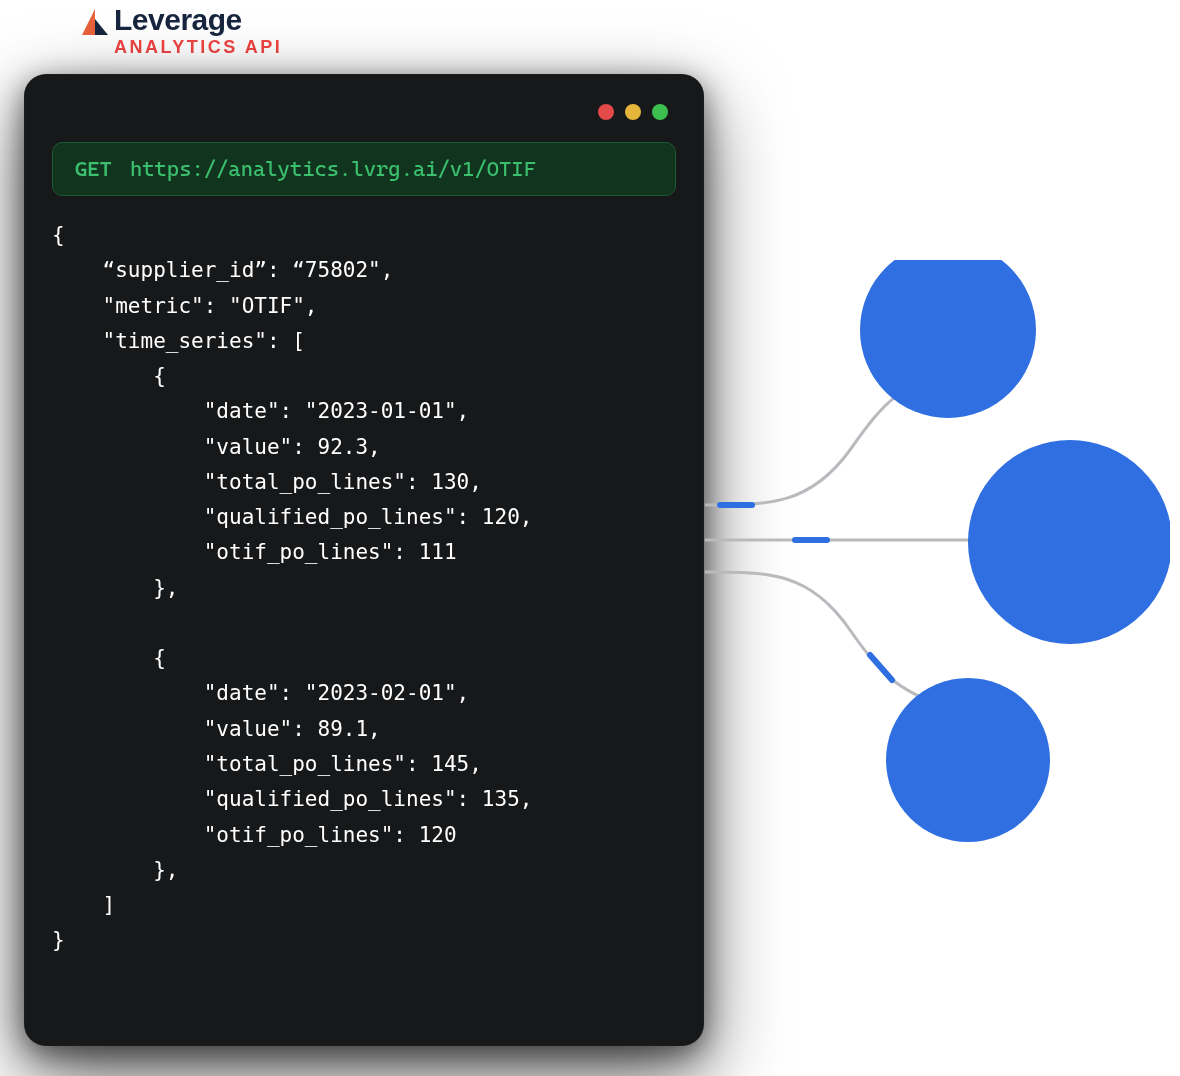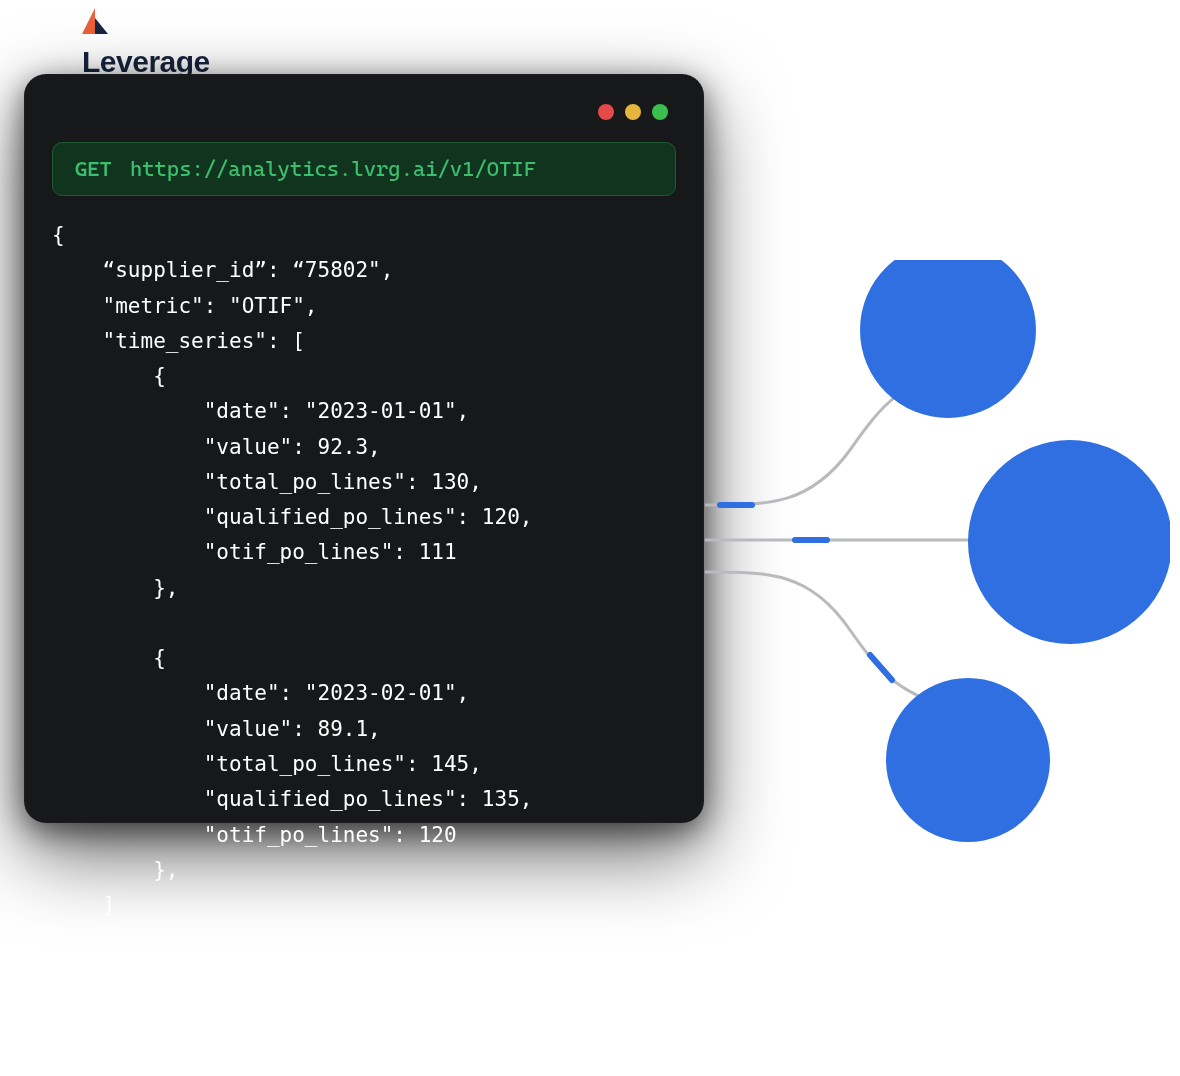--- a/index.html
+++ b/index.html
@@ -14,22 +14,21 @@
 
   
   .logo-area {
     position: absolute;
     top: 3px;
     left: 82px;
   }
   .logo-row {
     display: flex;
     align-items: baseline;
-    gap: 16px;
-    flex-direction: column;
+    gap: 6px;
   }
   .logo-mark {
     width: 26px;
     height: 26px;
     position: relative;
     top: 5px;
   }
   .brand {
     font-family: -apple-system, "Segoe UI", Helvetica, Arial, sans-serif;
     font-weight: 800;
@@ -46,21 +45,21 @@
     margin-left: 32px;
     margin-top: 0px;
   }
 
   
   .card {
     position: absolute;
     top: 74px;
     left: 24px;
     width: 680px;
-    height: 749px;
+    height: 972px;
     background: #17181a;
     border-radius: 22px;
     box-shadow:
       0 0 0 1px rgba(255,255,255,0.02) inset,
       0 30px 80px rgba(0,0,0,0.60),
       0 8px 30px rgba(0,0,0,0.55);
     padding: 24px 28px 28px 28px;
   }
   .traffic {
     display: flex;

